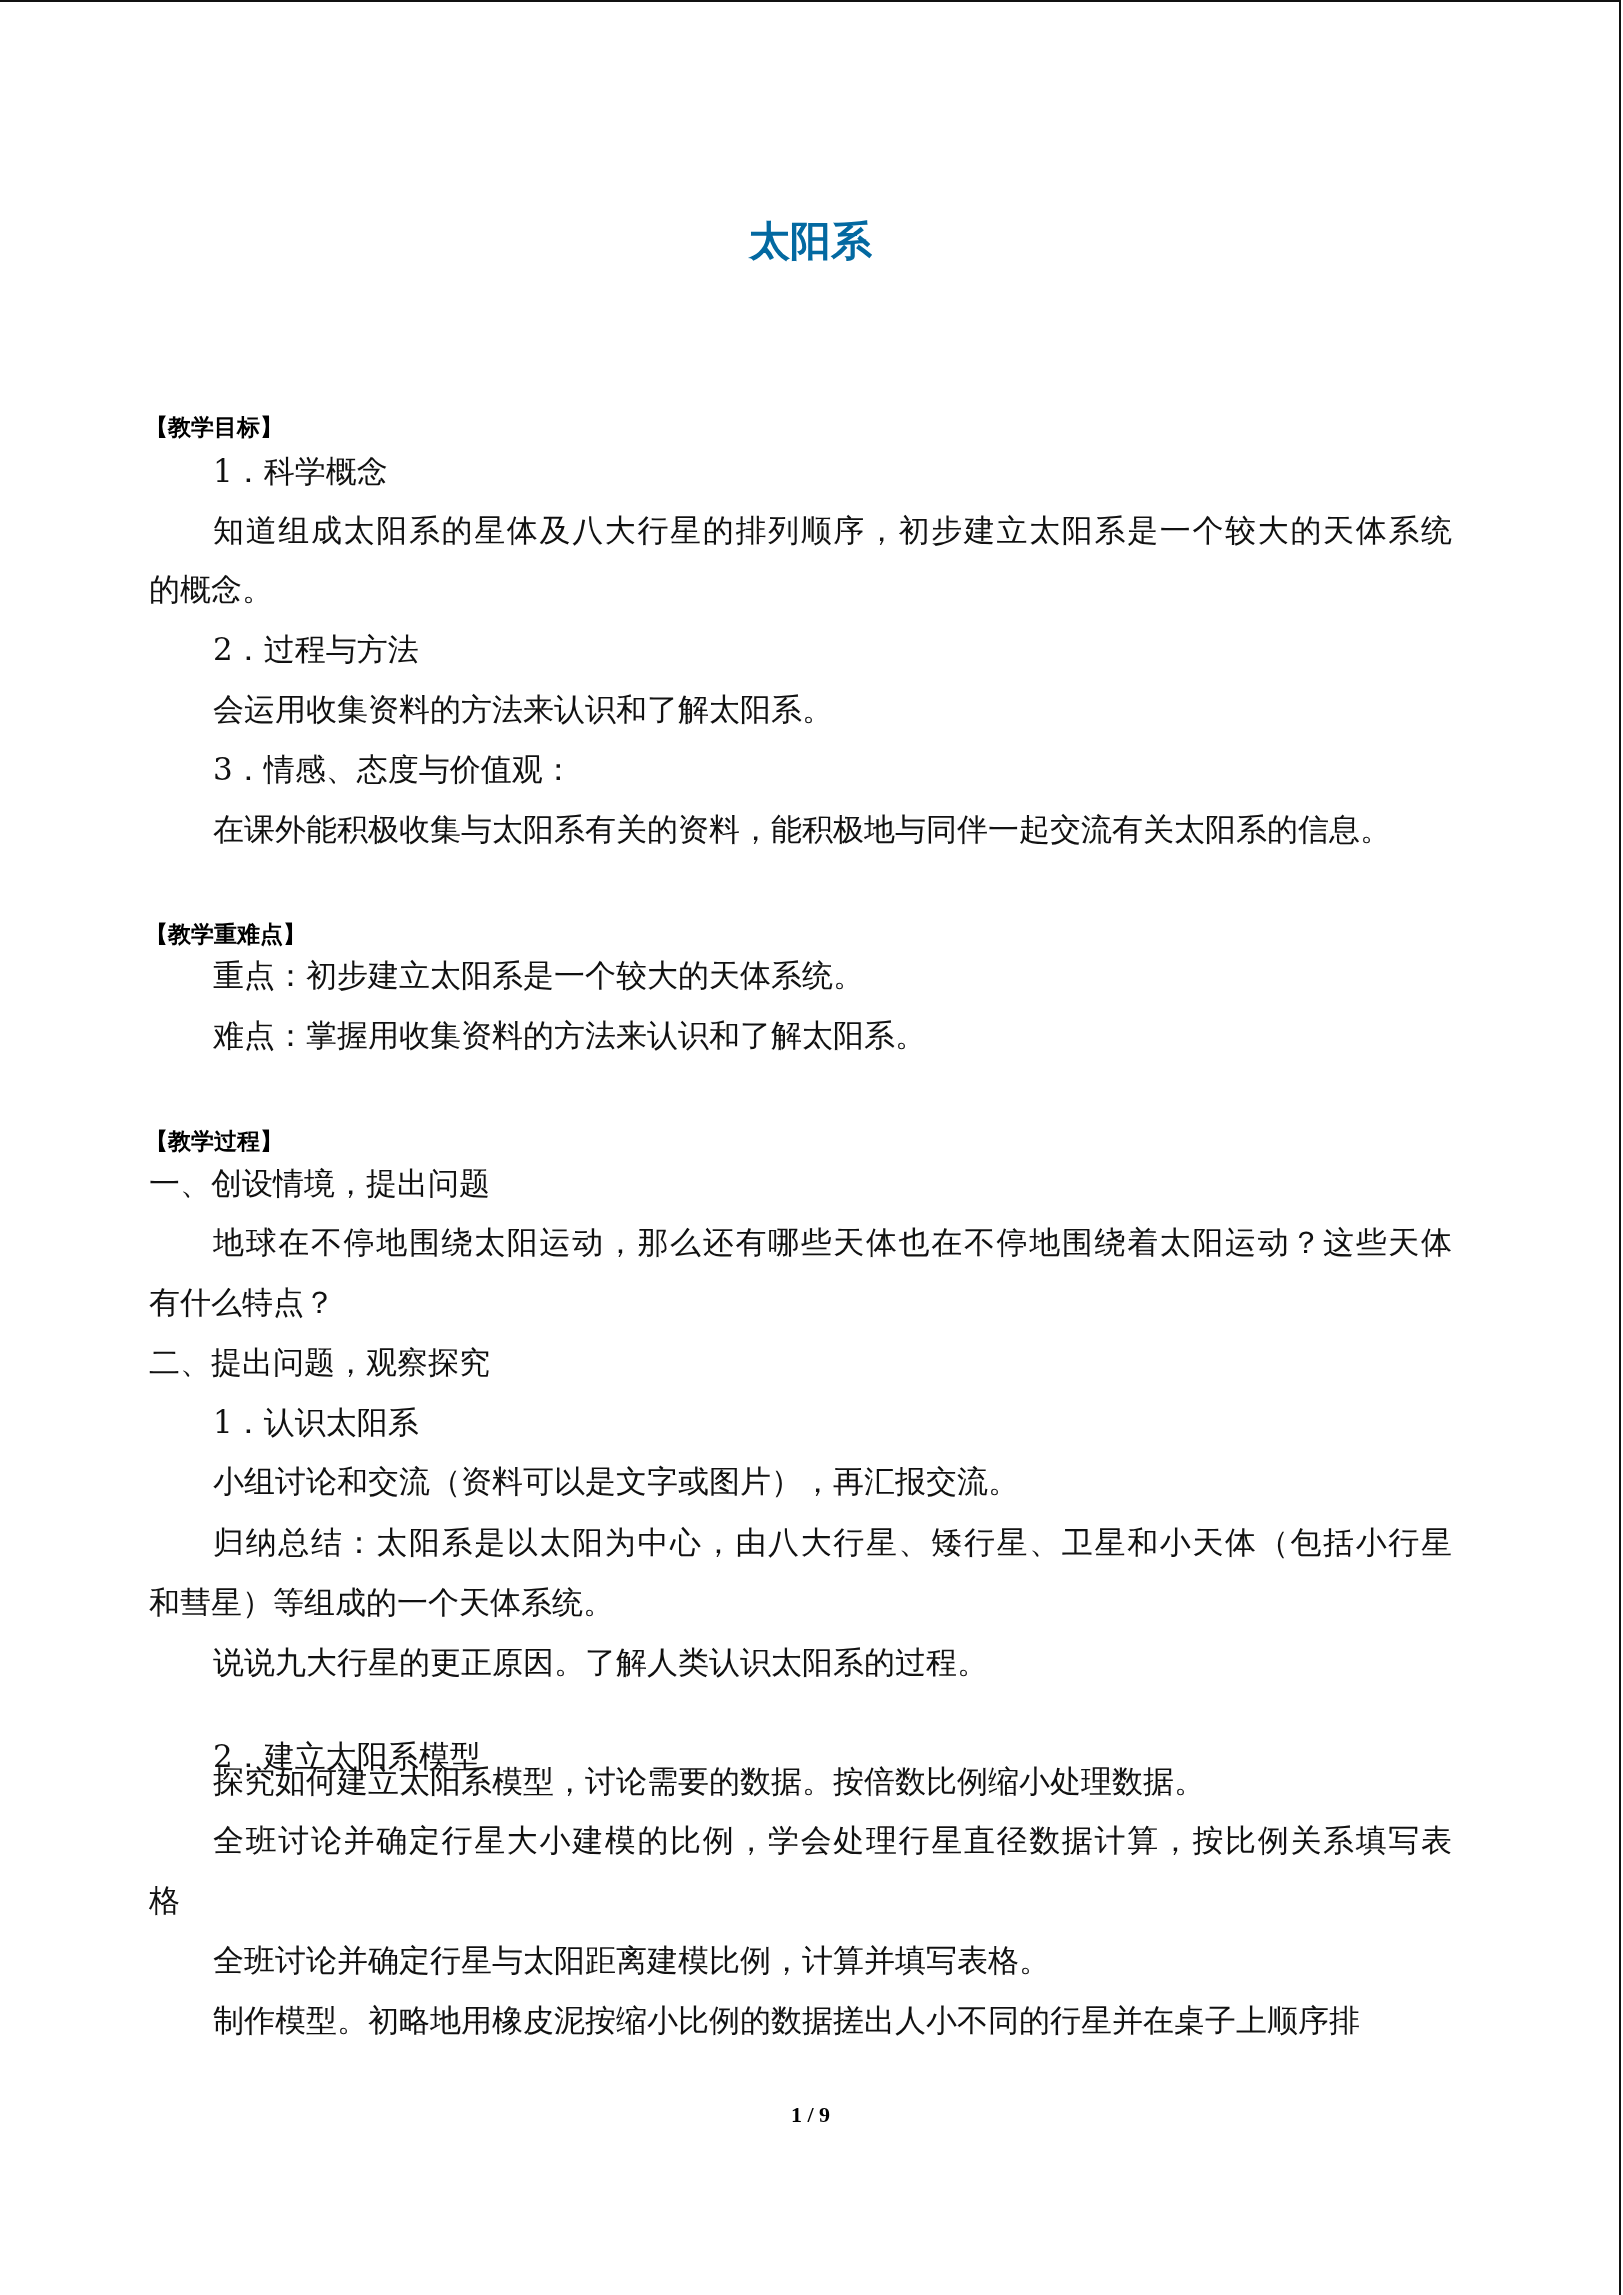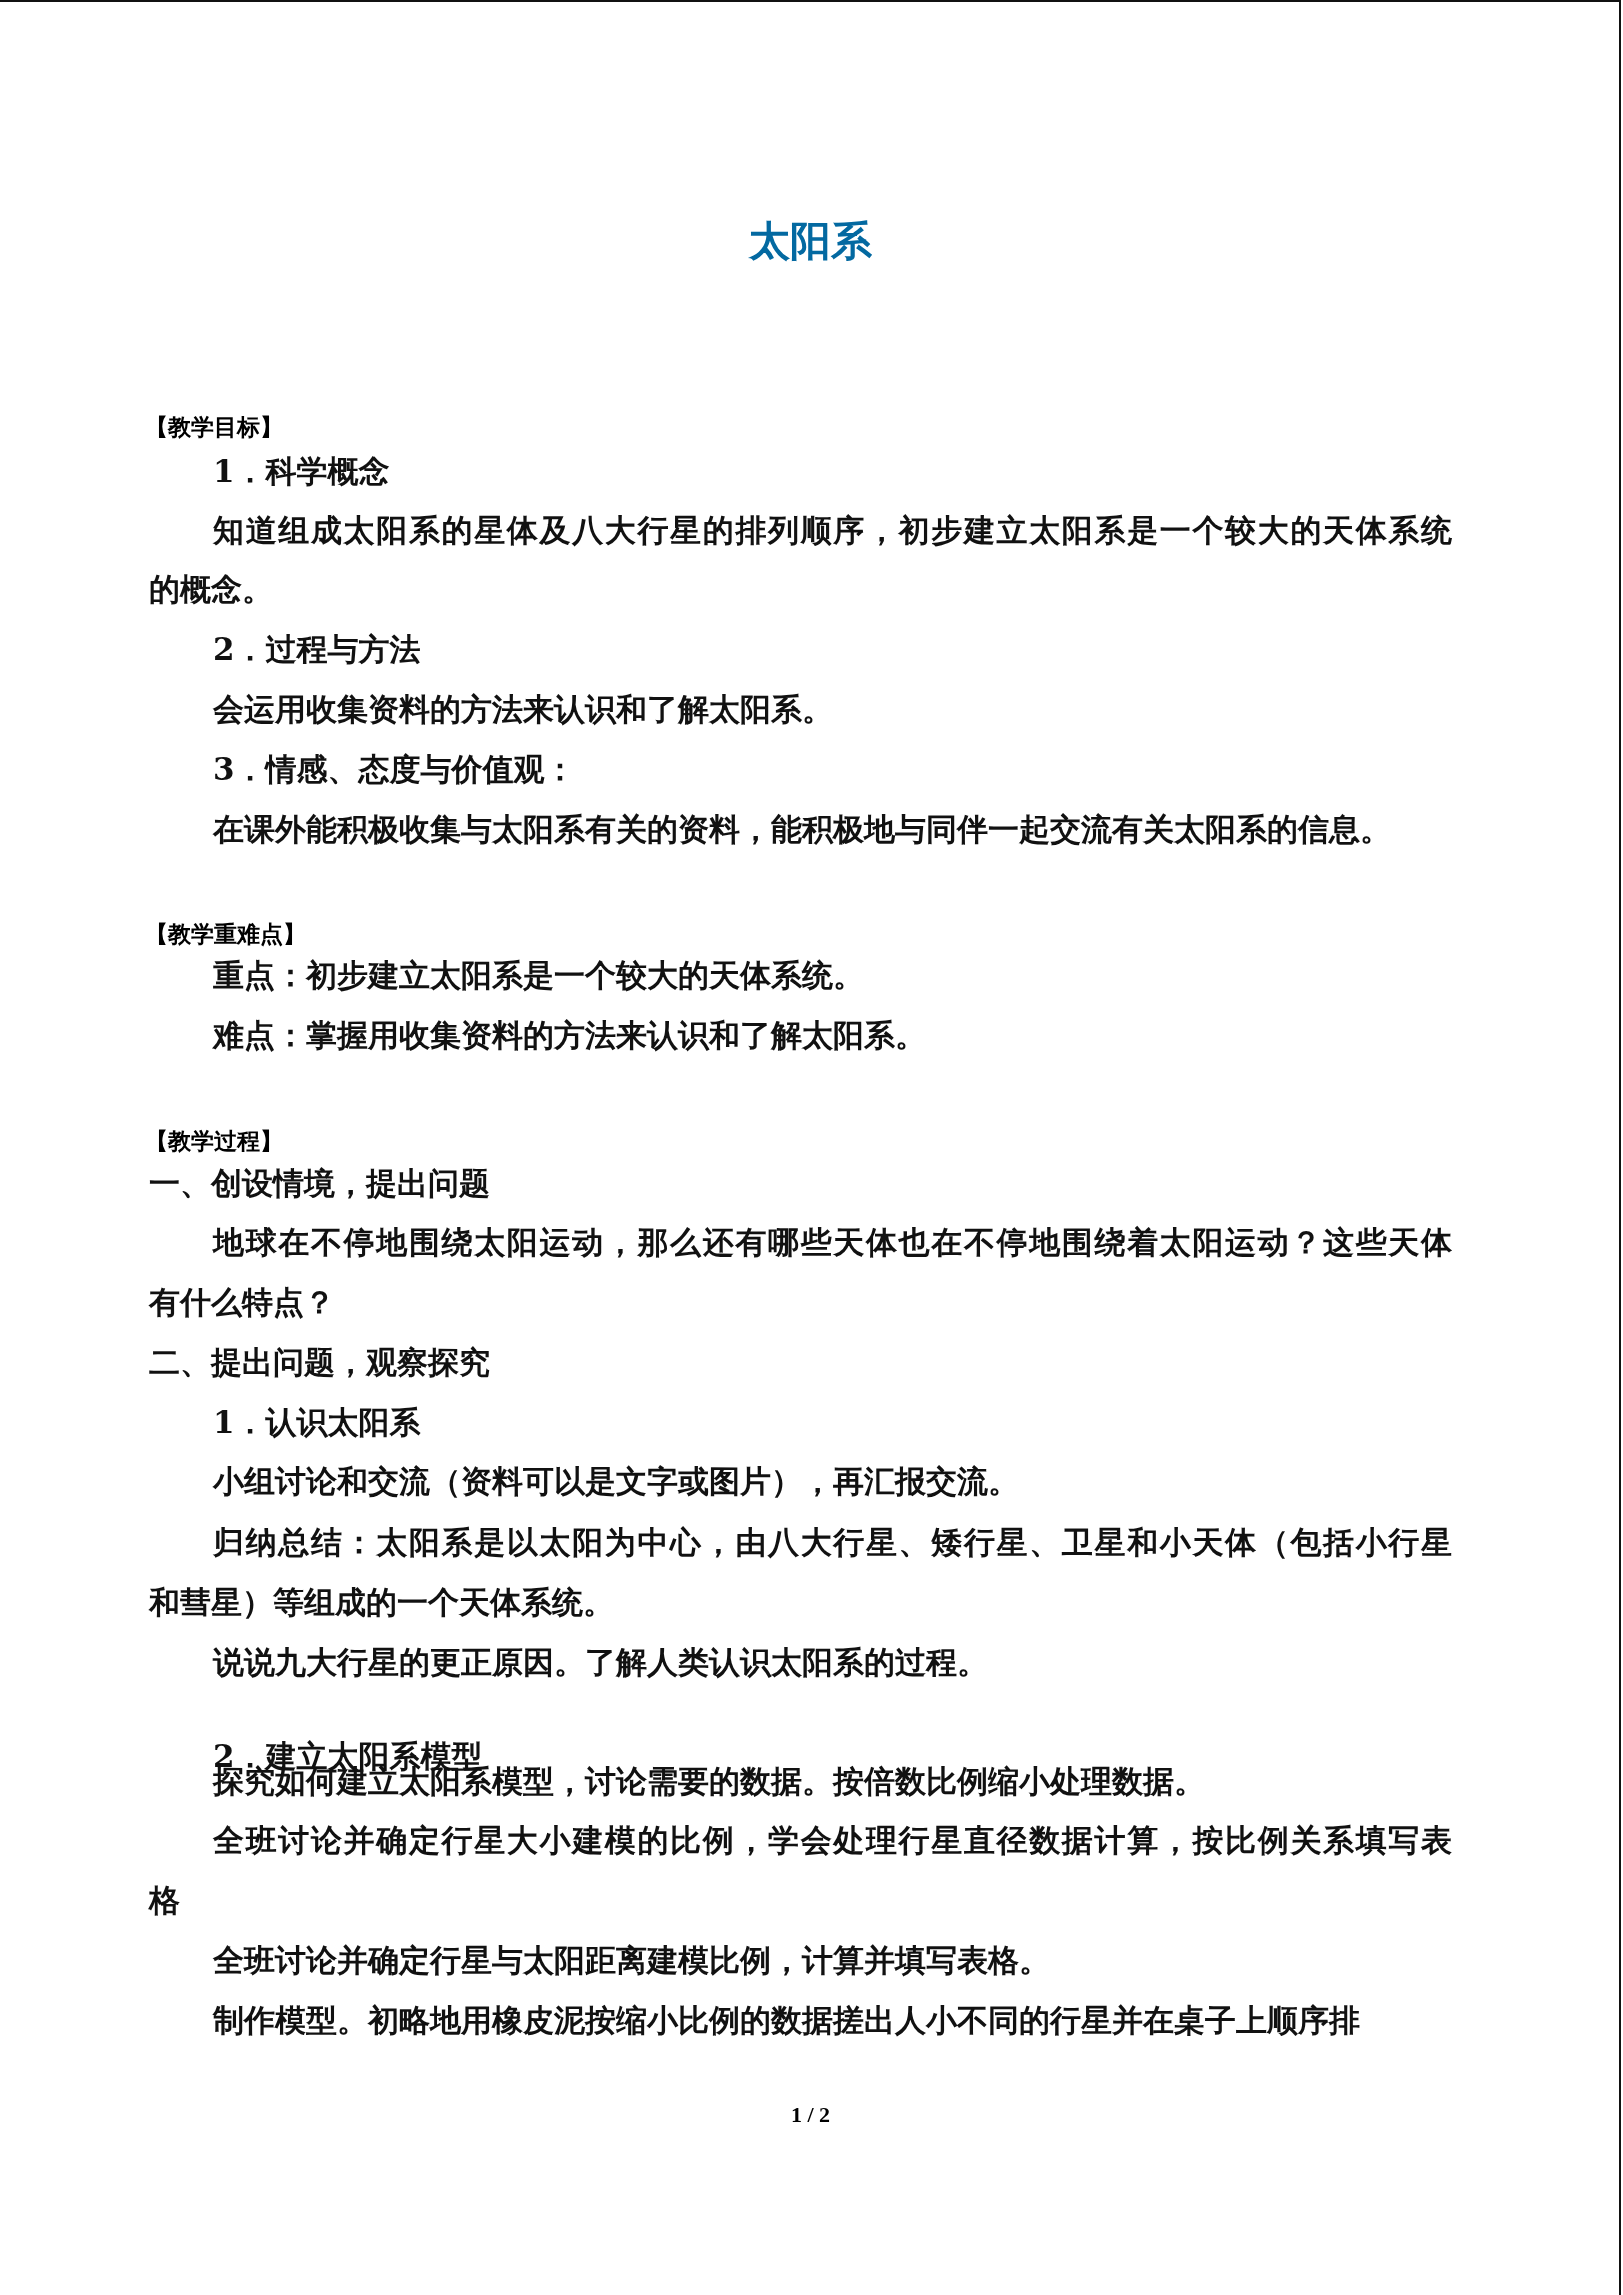--- a/index.html
+++ b/index.html
@@ -5,21 +5,21 @@
   html, body { margin: 0; padding: 0; background: #ffffff; }
   body { width: 1623px; height: 2295px; position: relative; overflow: hidden; }
   .page {
     position: absolute; left: 0; top: 0; width: 1621px; height: 2295px;
     border-top: 2.7px solid #111; border-right: 2px solid #111; box-sizing: border-box;
     background: #fff;
   }
   .line {
     position: absolute; white-space: nowrap; color: #111;
     font-family: "DejaVu Serif", "Liberation Serif", serif;
-    font-size: 31px; line-height: 41px; height: 41px; font-weight: bold;
+    font-size: 31px; line-height: 41px; height: 41px;
   }
   .ind { left: 213px; }
   .flush { left: 149px; }
   .title {
     position: absolute; left: 0; width: 1621px; text-align: center;
     top: 213px; font-size: 41px; line-height: 52px;
     font-family: "DejaVu Sans", "Liberation Sans", sans-serif; font-weight: bold; color: #0369a1;
   }
   .heading {
     position: absolute; left: 145px;
@@ -71,15 +71,15 @@
   <div class="line ind justify-line w-full-ind" style="top:1520px;">归纳总结：太阳系是以太阳为中心，由八大行星、矮行星、卫星和小天体（包括小行星</div>
   <div class="line ind" style="top:1640px;">说说九大行星的更正原因。了解人类认识太阳系的过程。</div>
 
   <div class="line ind" style="top:1734px;">2．建立太阳系模型</div>
   <div class="line ind" style="top:1759px;">探究如何建立太阳系模型，讨论需要的数据。按倍数比例缩小处理数据。</div>
   <div class="line ind justify-line w-full-ind" style="top:1818px;">全班讨论并确定行星大小建模的比例，学会处理行星直径数据计算，按比例关系填写表</div>
   <div class="line flush" style="top:1878px;">格</div>
   <div class="line ind" style="top:1938px;">全班讨论并确定行星与太阳距离建模比例，计算并填写表格。</div>
   <div class="line ind" style="top:1998px;">制作模型。初略地用橡皮泥按缩小比例的数据搓出人小不同的行星并在桌子上顺序排</div>
 
-  <div class="footer">1 / 2</div>
+  <div class="footer">1 / 9</div>
 </div>
 
 
 </body></html>

